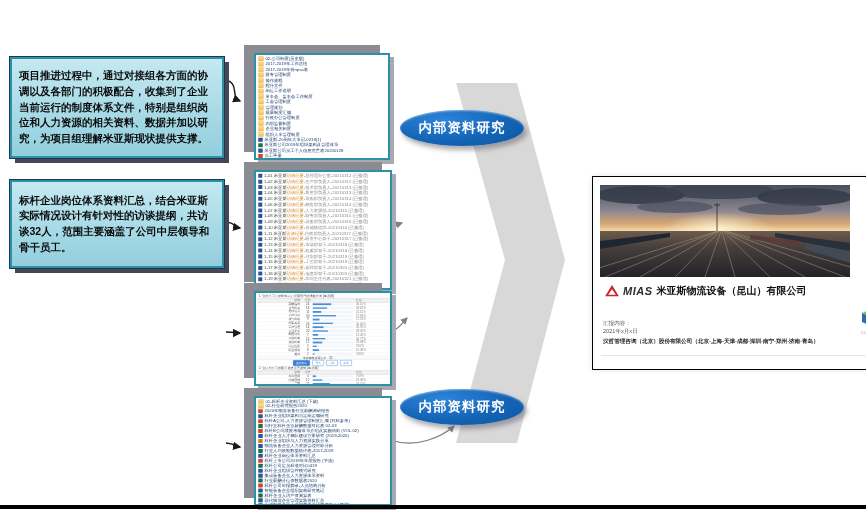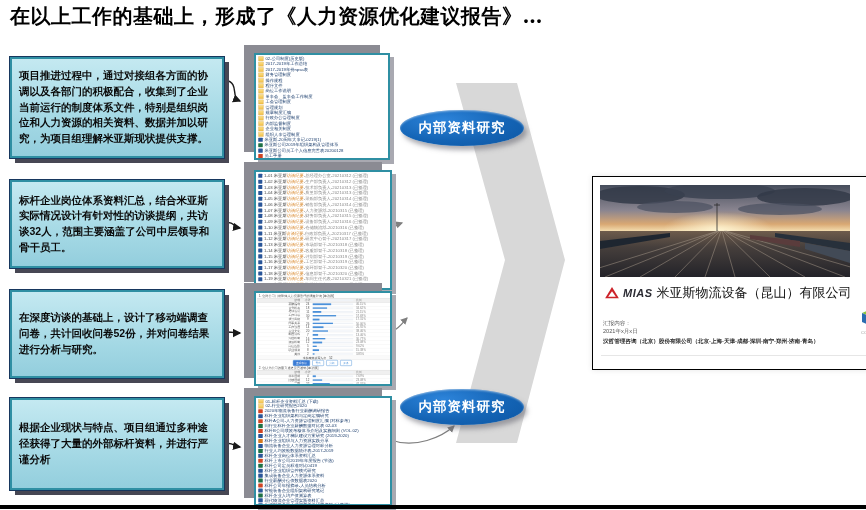--- a/index.html
+++ b/index.html
@@ -63,39 +63,38 @@
         color:#fff;font-weight:700;font-size:13.5px;letter-spacing:1px;
         display:flex;align-items:center;justify-content:center;
         box-shadow:3px 4px 5px rgba(100,100,112,0.55), inset 0 1px 2px rgba(255,255,255,0.45);}
   #pill1{top:110px;} #pill2{top:204px;} #pill3{top:300px;} #pill4{top:389px;}
   
   .cover{position:absolute;left:592px;top:176px;width:312px;height:194px;background:#fff;
          border:1px solid #000000;box-shadow:0 0 6px rgba(0,0,0,0.10);z-index:2;box-sizing:border-box;}
   .photo{position:absolute;left:7px;top:8px;width:250px;height:92px;}
   .logo-row{position:absolute;left:12px;top:106px;display:flex;align-items:center;gap:4px;}
   .mias-word{font-size:11px;font-weight:800;font-style:italic;color:#2b2b33;letter-spacing:0.5px;}
-  .mias-company{font-size:13px;font-weight:400;color:#111;padding-top:1px;}
+  .mias-company{font-size:10px;font-weight:700;color:#111;padding-top:1px;}
   .cover-title{position:absolute;left:22px;top:124px;font-family:"DejaVu Serif",serif;
                font-size:11.5px;font-weight:700;font-style:italic;letter-spacing:2px;color:#000;}
   .cover-small{position:absolute;left:10px;top:142px;width:161%;transform:scale(0.62);transform-origin:0 0;}
   .cs1{font-size:9px;color:#555;line-height:1.5;}
   .cs2{font-size:9px;color:#555;line-height:1.5;}
   .cs3{font-size:9px;font-weight:700;color:#222;line-height:1.9;white-space:nowrap;}
   .consult{position:absolute;right:12px;bottom:30px;width:40px;text-align:center;}
   .consult-label{font-size:8px;color:#999;transform:scale(0.5);transform-origin:50% 0;white-space:nowrap;}
   .cover-divider{position:absolute;left:8px;right:8px;bottom:13px;border-top:1px solid #e6e6e6;}
   
   .bottom-bar{position:absolute;left:0;top:505px;width:866px;height:4px;background:#000;z-index:6;}
 </style>
 </head>
 <body>
 
 <div class="canvas">
 
-  <div class="page-title">在以上工作的基础上，形成了《人力资源优化建议报告》…</div>
 
   <svg class="overlay" width="866" height="510">
     <defs>
       <marker id="mb" markerWidth="7" markerHeight="7" refX="5" refY="3" orient="auto">
         <path d="M0,0 L6,3 L0,6 Z" fill="#1a1a1a"></path>
       </marker>
       <marker id="mg" markerWidth="7" markerHeight="7" refX="5" refY="3" orient="auto">
         <path d="M0,0 L6,3 L0,6 Z" fill="#7f7f7f"></path>
       </marker>
     </defs>
@@ -108,26 +107,20 @@
     <path d="M393,228 C398,224 399,224 402,223" fill="none" stroke="#7f7f7f" stroke-width="1.2" marker-end="url(#mg)"></path>
     <path d="M393,331 C401,327 403,322 407,318" fill="none" stroke="#7f7f7f" stroke-width="1.2" marker-end="url(#mg)"></path>
     <path d="M391,440 C415,449 442,437 454,426" fill="none" stroke="#7f7f7f" stroke-width="1.2" marker-end="url(#mg)"></path>
   </svg>
 
   <div class="stepbox" id="box1">
     <span class="btxt">项目推进过程中，通过对接组各方面的协调以及各部门的积极配合，收集到了企业当前运行的制度体系文件，特别是组织岗位和人力资源的相关资料、数据并加以研究，为项目组理解米亚斯现状提供支撑。</span>
   </div>
   <div class="stepbox" id="box2">
     <span class="btxt">标杆企业岗位体系资料汇总，结合米亚斯实际情况设计有针对性的访谈提纲，共访谈32人，范围主要涵盖了公司中层领导和骨干员工。</span>
-  </div>
-  <div class="stepbox" id="box3">
-    <span class="btxt">在深度访谈的基础上，设计了移动端调查问卷，共计回收问卷52份，并对问卷结果进行分析与研究。</span>
-  </div>
-  <div class="stepbox" id="box4">
-    <span class="btxt">根据企业现状与特点、项目组通过多种途径获得了大量的外部标杆资料，并进行严谨分析</span>
   </div>
 
   <div class="thumb" id="thumb1">
     <div class="backing"></div>
     <div class="panel">
       <div class="scalewrap" id="list-internal">
           <div class="frow">
             <span class="fic folder"></span>
             <span class="flabel">02-公司制度(历史版)</span>
           </div>

